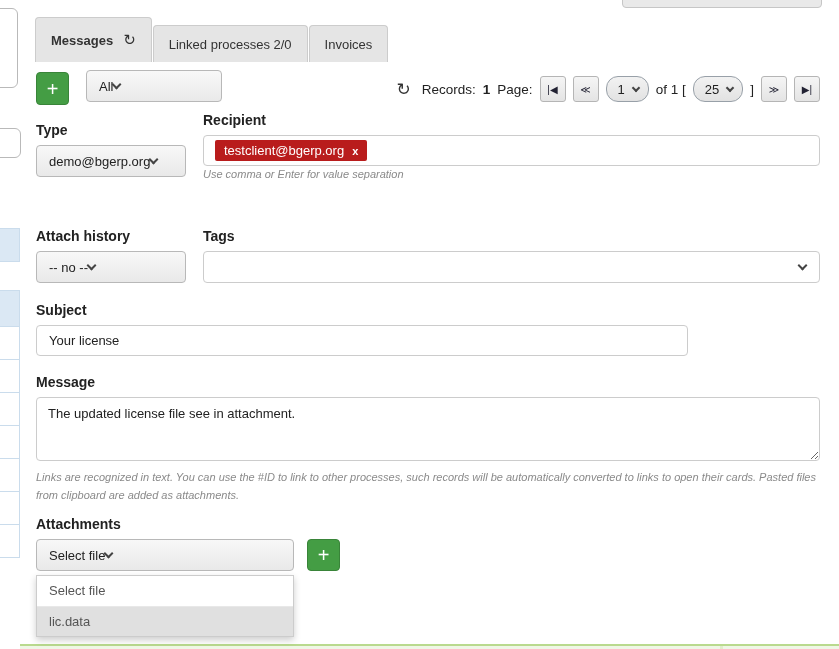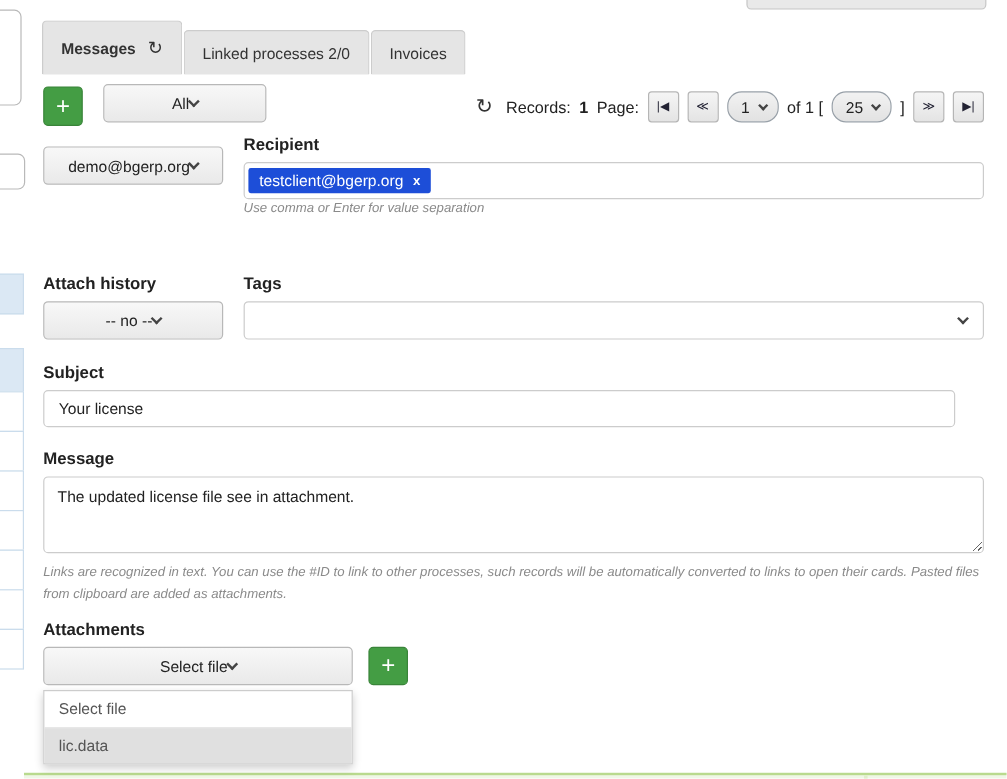--- a/index.html
+++ b/index.html
@@ -19,43 +19,43 @@
   .tab { display:flex; align-items:center; justify-content:center; height:37px; padding:0 15px;
          background:#e5e5e5; border:1px solid #ccc; border-bottom:none; border-radius:4px 4px 0 0;
          font-size:13px; color:#333; cursor:pointer; white-space:nowrap; margin-right:1px; }
   .tab.active { height:45px; background:#e5e5e5; font-weight:bold; gap:10px; }
   .tab .refresh { font-size:15px; color:#333; font-weight:normal; }
 
   
   .btn-green { position:absolute; display:flex; align-items:center; justify-content:center;
                background:#449d44; border:1px solid #398439; border-radius:4px; color:#fff;
                font-size:20px; line-height:1; cursor:pointer; }
-  .sel { display:flex; align-items:center; justify-content:center; padding:0 12px;
+  .sel { display:flex; align-items:center; justify-content:flex-start; padding:0 12px;
          background:linear-gradient(#f8f8f8,#e9e9e9); border:1px solid #b8b8b8; border-radius:4px;
          font-size:13px; color:#222; cursor:pointer; }
   .chev { width:7px; height:7px; border-right:2px solid #444; border-bottom:2px solid #444;
           transform:rotate(45deg); margin-top:-3px; flex:none; }
   .toolbar-right { position:absolute; top:73px; right:19px; height:32px; display:flex;
                    align-items:center; gap:7px; font-size:13.5px; color:#222; }
   .toolbar-right .refresh { font-size:17px; color:#333; cursor:pointer; margin-right:4px; }
   .pg-btn { min-width:26px; height:26px; display:flex; align-items:center; justify-content:center;
             background:linear-gradient(#f5f5f5,#e4e4e4); border:1px solid #b5b5b5; border-radius:3px;
             font-size:10px; color:#223; cursor:pointer; padding:0 4px; }
   .pg-sel { height:26px; display:flex; align-items:center; gap:8px; padding:0 9px 0 11px;
             background:linear-gradient(#f2f2f2,#e2e2e2); border:1px solid #98a0a8; border-radius:12px;
             font-size:13px; color:#222; cursor:pointer; }
   .pg-sel .chev { width:6px; height:6px; }
 
   
   .group { position:absolute; }
   .lbl { font-size:14px; font-weight:bold; color:#222; margin-bottom:7px; }
   .input { background:#fff; border:1px solid #ccc; border-radius:4px; font-size:13px; color:#222;
            display:flex; align-items:center; }
-  .chip { display:inline-flex; align-items:center; gap:8px; background:#1d4ed8; color:#fff;
-          border-radius:2px; padding:3px 9px; font-size:13px; margin-left:3px; cursor:pointer; }
+  .chip { display:inline-flex; align-items:center; gap:8px; background:#b91c1c; color:#fff;
+          border-radius:2px; padding:3px 9px; font-size:13px; margin-left:11px; cursor:pointer; }
   .chip .x { font-size:11px; font-weight:bold; cursor:pointer; }
   .hint { font-style:italic; font-size:11px; color:#8a8a8a; }
   textarea.input { display:block; width:784px; height:64px; padding:8px 11px; resize:both;
                    font-family:"Liberation Sans","DejaVu Sans",sans-serif; }
   .ddlist { position:absolute; left:36px; top:575px; width:258px; background:#fff;
             border:1px solid #ccc; box-shadow:0 3px 7px rgba(0,0,0,.2); z-index:5; }
   .ddopt { height:30px; line-height:30px; padding-left:12px; font-size:13px; color:#555; cursor:pointer; }
   .ddopt.hl { background:#e0e0e0; }
   .ddopt + .ddopt { border-top:1px solid #e8e8e8; }
 
@@ -118,20 +118,21 @@
     <div class="pg-sel">
       <span>25</span>
       <span class="chev"></span>
     </div>
     <span>]</span>
     <div class="pg-btn">≫</div>
     <div class="pg-btn">▶|</div>
   </div>
 
   <div class="group" style="left:36px; top:122px;">
+    <div class="lbl">Type</div>
     <div class="sel" style="width:150px; height:32px;">
       <span>demo@bgerp.org</span>
       <span class="chev"></span>
     </div>
   </div>
   <div class="group" style="left:203px; top:112px; width:617px;">
     <div class="lbl">Recipient</div>
     <div class="input" style="width:617px; height:31px;">
       <span class="chip">
         <span>testclient@bgerp.org</span>
@@ -150,21 +151,21 @@
   </div>
   <div class="group" style="left:203px; top:228px; width:617px;">
     <div class="lbl">Tags</div>
     <div class="input" style="width:617px; height:32px; justify-content:flex-end; padding-right:13px;">
       <span class="chev"></span>
     </div>
   </div>
 
   <div class="group" style="left:36px; top:302px;">
     <div class="lbl">Subject</div>
-    <div class="input" style="width:760px; height:31px; padding-left:12px;">
+    <div class="input" style="width:652px; height:31px; padding-left:12px;">
       <span>Your license</span>
     </div>
   </div>
 
   <div class="group" style="left:36px; top:374px;">
     <div class="lbl">Message</div>
     <textarea class="input" style="">The updated license file see in attachment.</textarea>
     <div class="hint" style="margin-top:7px; width:788px; line-height:1.65;">Links are recognized in text. You can use the #ID to link to other processes, such records will be automatically converted to links to open their cards. Pasted files from clipboard are added as attachments.</div>
   </div>
 

